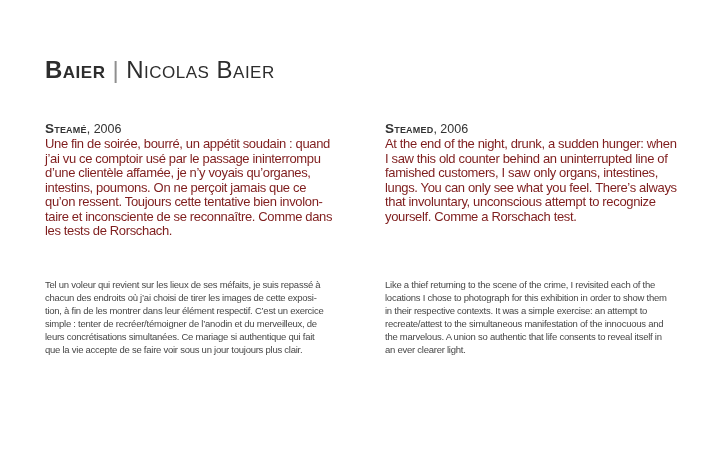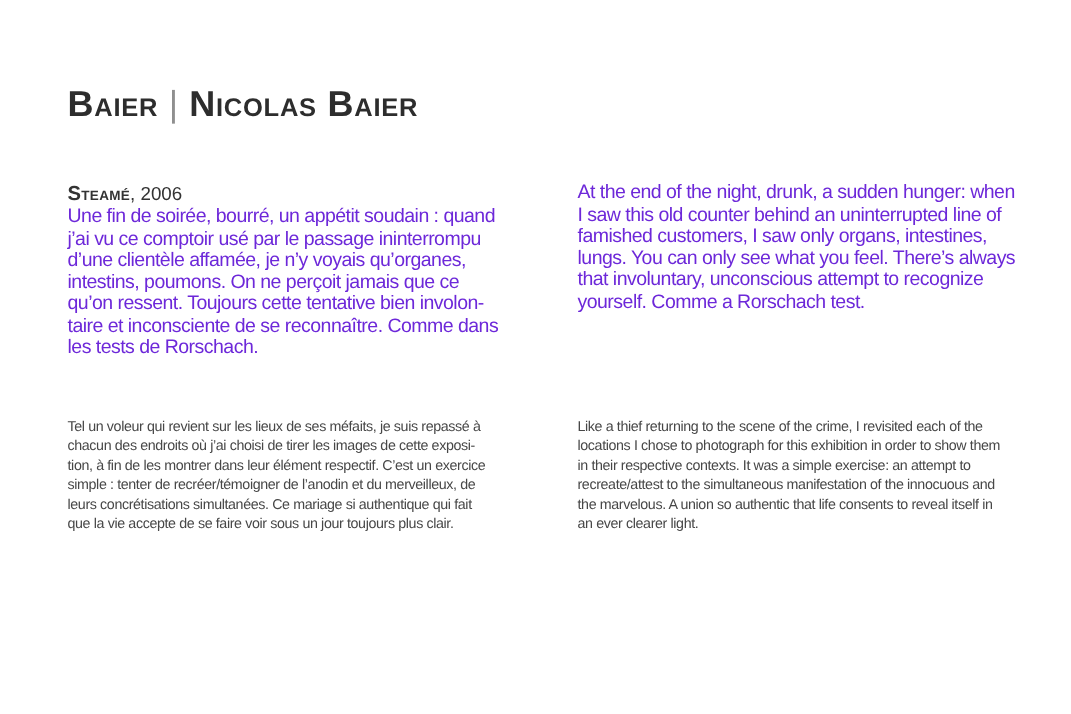--- a/index.html
+++ b/index.html
@@ -29,21 +29,21 @@
   }
   .page-title .title-main {
     font-weight: 700;
   }
   .page-title .title-sep {
     color: #8f8f8f;
     font-weight: 400;
     padding: 0 7px;
   }
   .page-title .title-artist {
-    font-weight: 700;
+    font-weight: 400;
   }
   .two-col {
     position: absolute;
     left: 45px;
     display: grid;
     grid-template-columns: 320px 320px;
     column-gap: 20px;
   }
   .works-row { top: 121px; }
   .footnotes-row { top: 278px; }
@@ -59,21 +59,21 @@
     letter-spacing: 0.2px;
   }
   .work-year {
     font-weight: 400;
     font-size: 12.5px;
   }
   .work-body {
     font-size: 13px;
     line-height: 14.5px;
     letter-spacing: -0.35px;
-    color: #6d28d9;
+    color: #7f1d1d;
     white-space: pre;
   }
   .footnote {
     font-size: 9.5px;
     line-height: 13px;
     letter-spacing: -0.25px;
     color: #474747;
     white-space: pre;
   }
 </style>
@@ -93,20 +93,23 @@
       </div>
       <div class="work-body">Une fin de soirée, bourré, un appétit soudain : quand
 j’ai vu ce comptoir usé par le passage ininterrompu
 d’une clientèle affamée, je n’y voyais qu’organes,
 intestins, poumons. On ne perçoit jamais que ce
 qu’on ressent. Toujours cette tentative bien involon-
 taire et inconsciente de se reconnaître. Comme dans
 les tests de Rorschach.</div>
     </div>
     <div>
+      <div class="work-heading">
+        <span class="work-title">Steamed</span><span class="work-year">, 2006</span>
+      </div>
       <div class="work-body">At the end of the night, drunk, a sudden hunger: when
 I saw this old counter behind an uninterrupted line of
 famished customers, I saw only organs, intestines,
 lungs. You can only see what you feel. There’s always
 that involuntary, unconscious attempt to recognize
 yourself. Comme a Rorschach test.</div>
     </div>
   </div>
 
   <div class="two-col footnotes-row">

